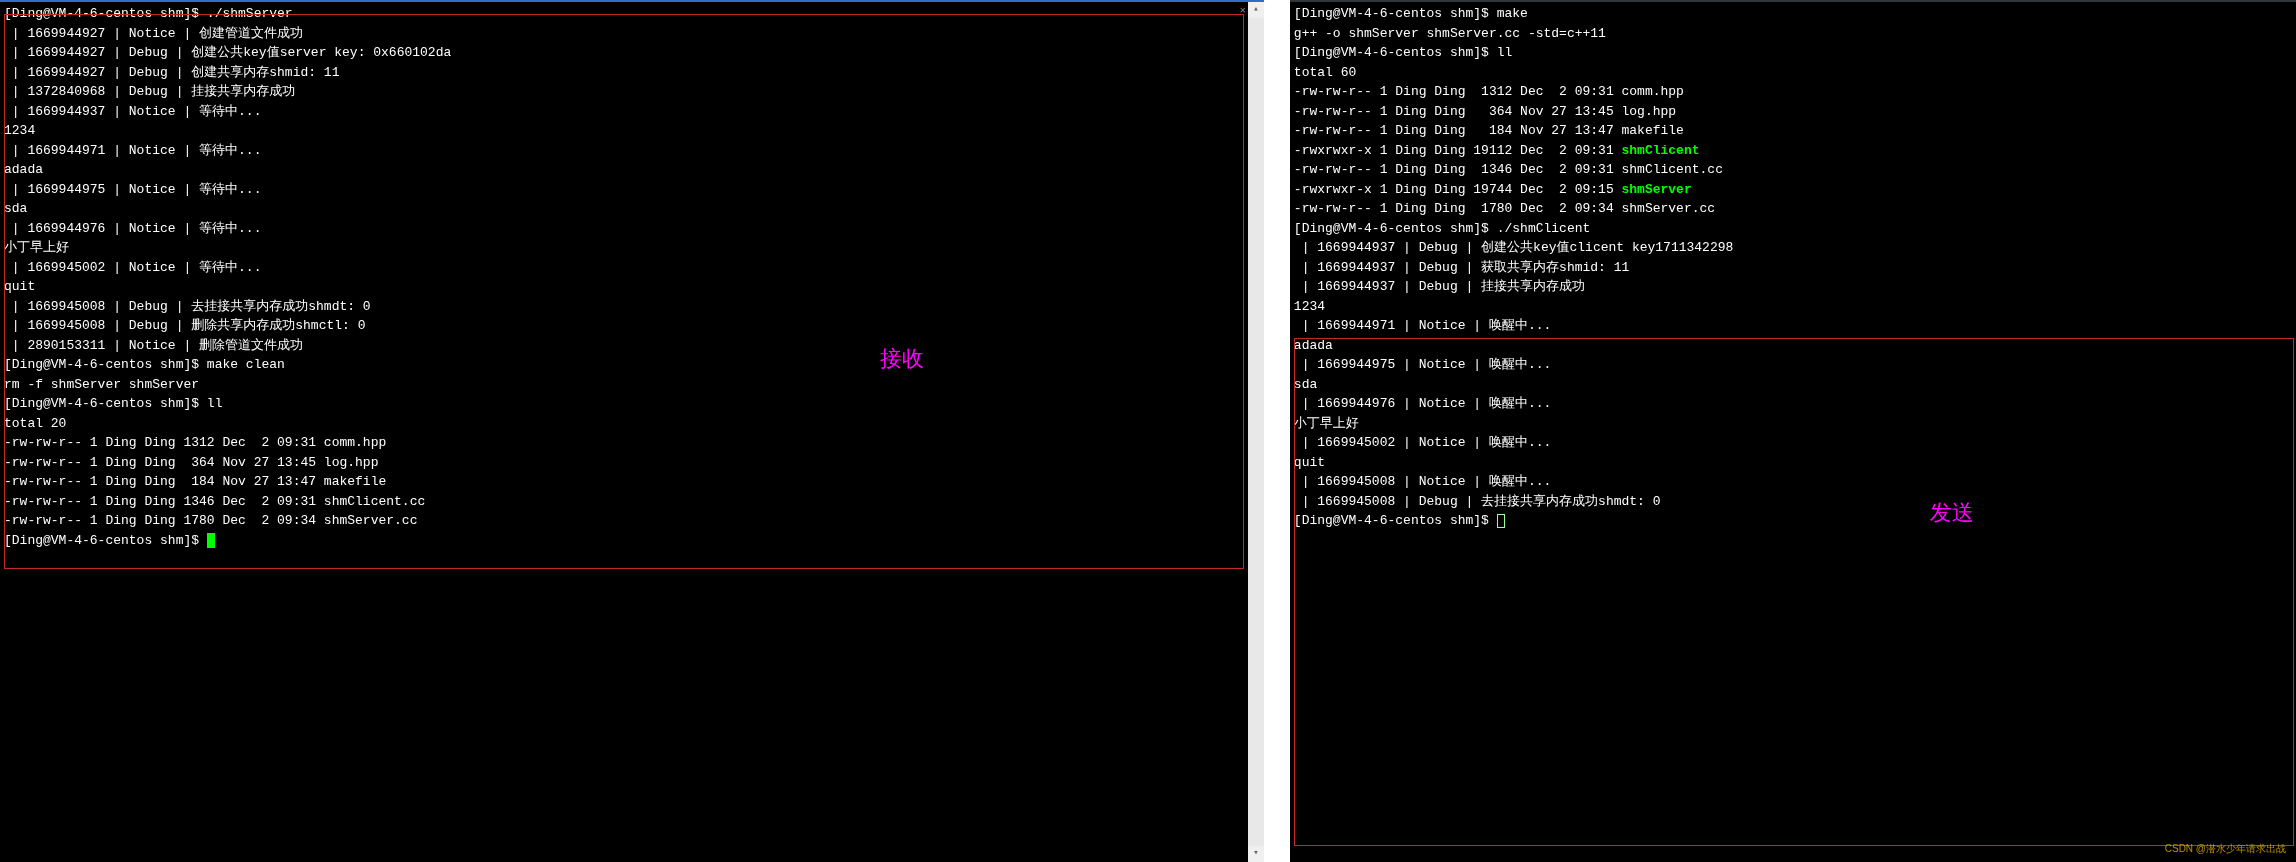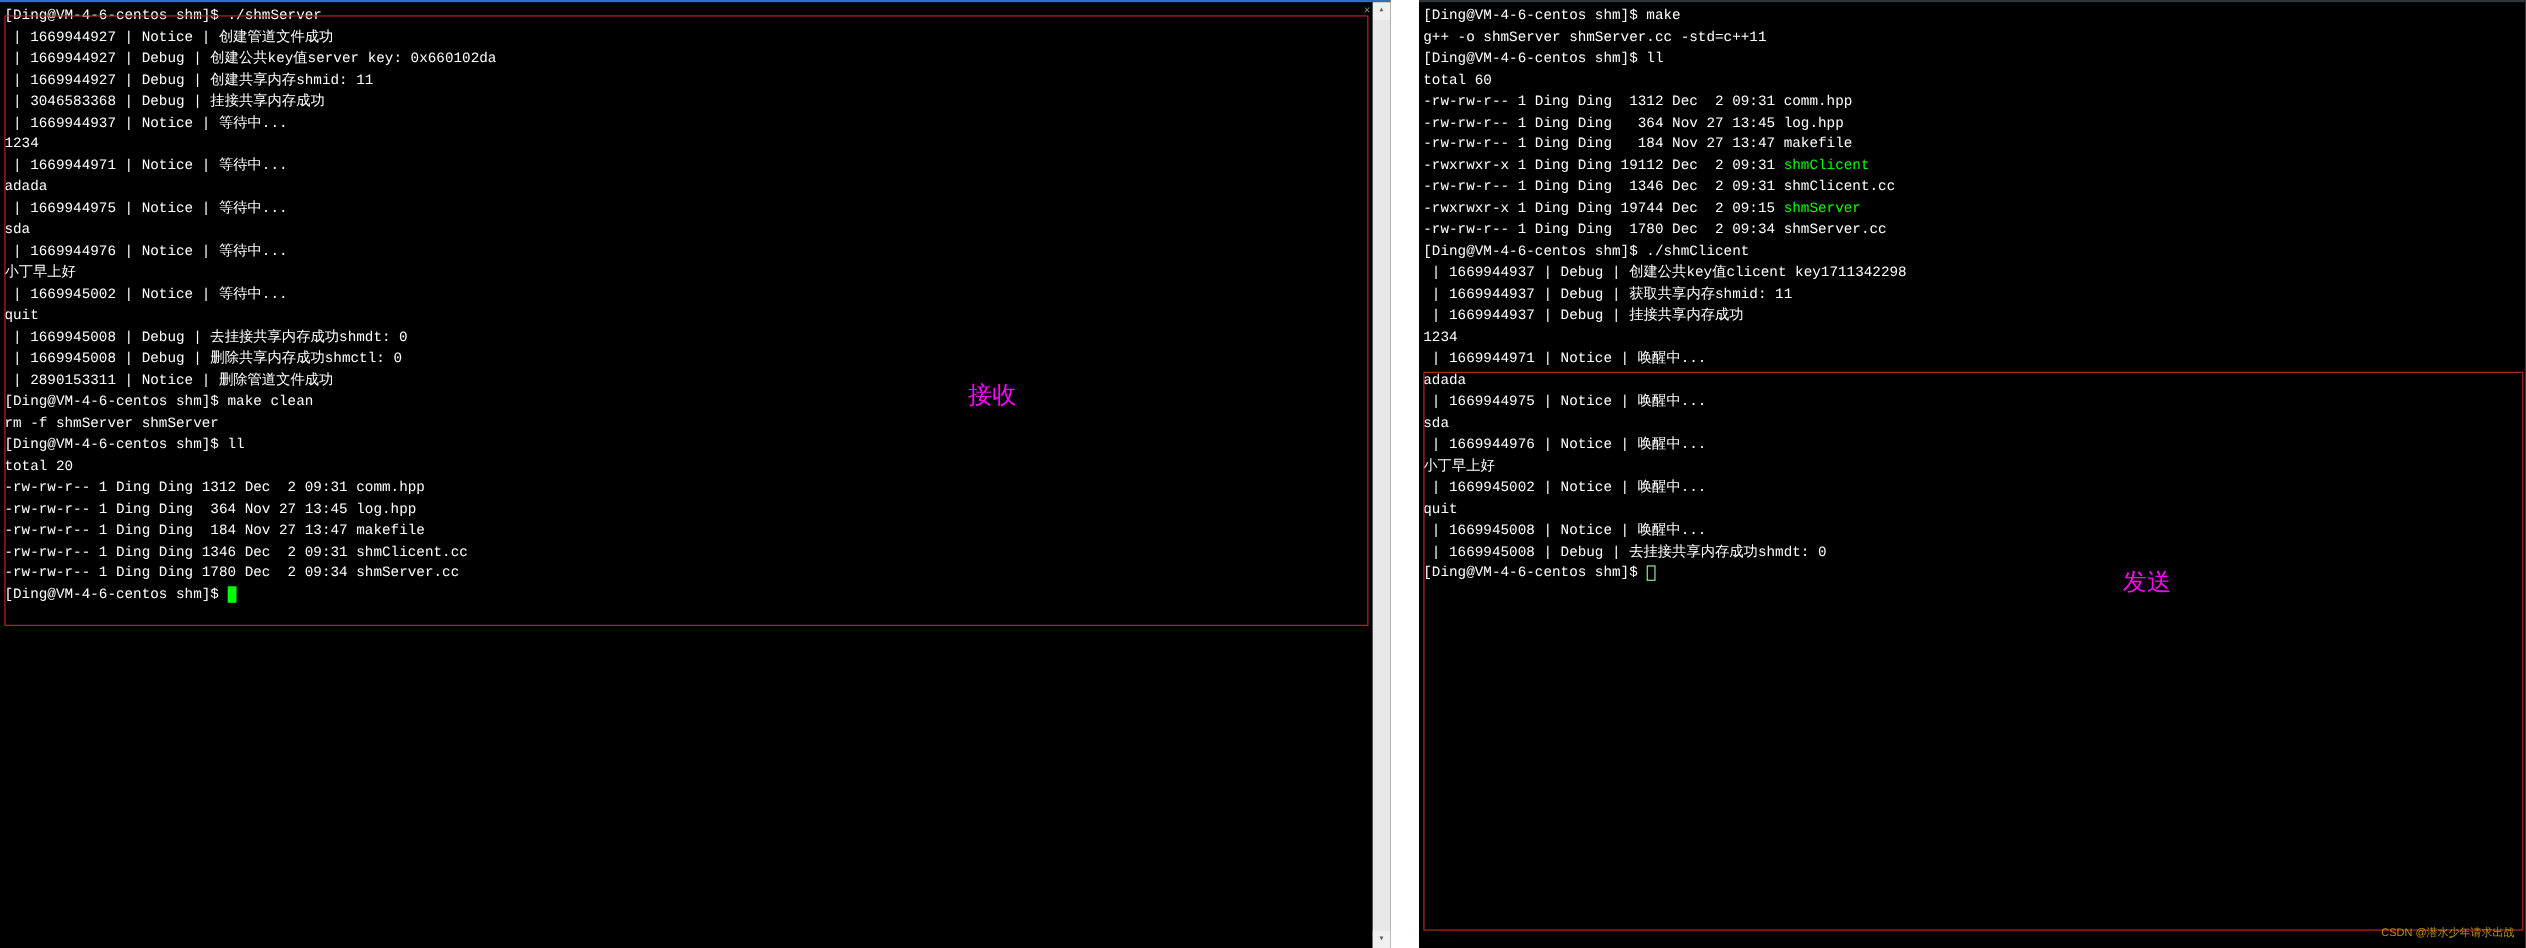--- a/index.html
+++ b/index.html
@@ -55,22 +55,22 @@
   .red-box-right { left: 4px; top: 336px; right: 2px; height: 508px; }
   .label-pink {
     position: absolute;
     color: #ff00ff;
     font-size: 22px;
     font-family: Liberation Serif, serif;
     font-weight: normal;
     text-align: right;
   }
   .label-left { left: 880px; top: 340px; }
-  .label-right { left: 640px; top: 510px; }
-  .green { color: #00ff00; font-weight: normal; }
+  .label-right { left: 640px; top: 494px; }
+  .green { color: #00ff00; font-weight: bold; }
   .cursor {
     display: inline-block;
     width: 8px;
     height: 15px;
     background: #00ff00;
     vertical-align: middle;
   }
   .cursor-white {
     display: inline-block;
     border: 1px solid #9aff9a;
@@ -95,21 +95,21 @@
 </head>
 <body>
 
 <div class="panel panel-left">
   <span class="closebtn">✕</span>
   <div id="left-lines">
       <div class="term-line"><span>[Ding@VM-4-6-centos shm]$ ./shmServer</span></div>
       <div class="term-line"><span> | 1669944927 | Notice | 创建管道文件成功</span></div>
       <div class="term-line"><span> | 1669944927 | Debug | 创建公共key值server key: 0x660102da</span></div>
       <div class="term-line"><span> | 1669944927 | Debug | 创建共享内存shmid: 11</span></div>
-      <div class="term-line"><span> | 3046583368 | Debug | 挂接共享内存成功</span></div>
+      <div class="term-line"><span> | 1372840968 | Debug | 挂接共享内存成功</span></div>
       <div class="term-line"><span> | 1669944937 | Notice | 等待中...</span></div>
       <div class="term-line"><span>1234</span></div>
       <div class="term-line"><span> | 1669944971 | Notice | 等待中...</span></div>
       <div class="term-line"><span>adada</span></div>
       <div class="term-line"><span> | 1669944975 | Notice | 等待中...</span></div>
       <div class="term-line"><span>sda</span></div>
       <div class="term-line"><span> | 1669944976 | Notice | 等待中...</span></div>
       <div class="term-line"><span>小丁早上好</span></div>
       <div class="term-line"><span> | 1669945002 | Notice | 等待中...</span></div>
       <div class="term-line"><span>quit</span></div>

